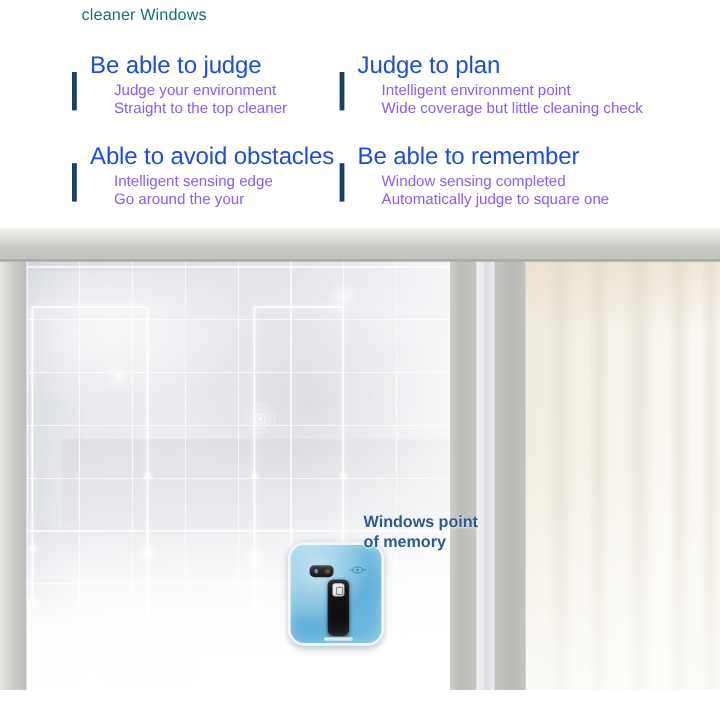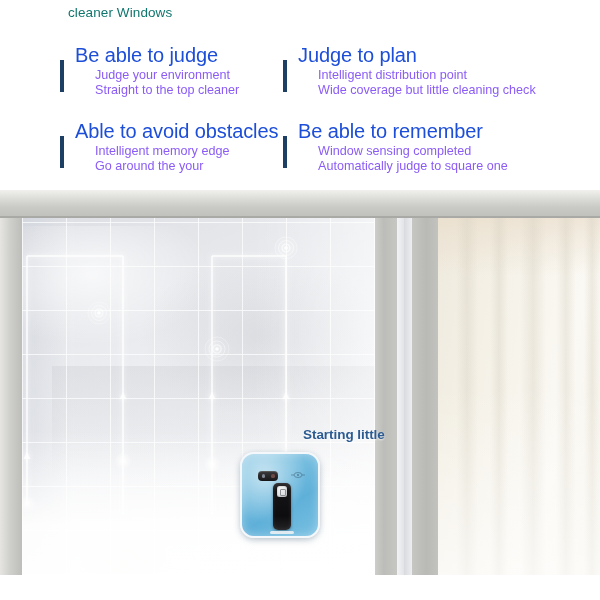--- a/index.html
+++ b/index.html
@@ -244,28 +244,28 @@
       <div class="feature f0">
         <span class="bar"></span>
         <span class="ftitle">Be able to judge</span>
         <span class="fline l1">Judge your environment</span>
         <span class="fline l2">Straight to the top cleaner</span>
       </div>
 
       <div class="feature f1">
         <span class="bar"></span>
         <span class="ftitle">Judge to plan</span>
-        <span class="fline l1">Intelligent distribution point</span>
+        <span class="fline l1">Intelligent environment point</span>
         <span class="fline l2">Wide coverage but little cleaning check</span>
       </div>
 
       <div class="feature f2">
         <span class="bar"></span>
         <span class="ftitle">Able to avoid obstacles</span>
-        <span class="fline l1">Intelligent memory edge</span>
+        <span class="fline l1">Intelligent sensing edge</span>
         <span class="fline l2">Go around the your</span>
       </div>
 
       <div class="feature f3">
         <span class="bar"></span>
         <span class="ftitle">Be able to remember</span>
         <span class="fline l1">Window sensing completed</span>
         <span class="fline l2">Automatically judge to square one</span>
       </div>
 
@@ -365,21 +365,22 @@
       <div class="fold" style="left:118px;width:20px;"></div>
       <div class="fold" style="left:146px;width:16px;"></div>
       <div class="brighten"></div>
     </div>
 
     <div class="frame-top"></div>
 
   </div>
 
   <div class="start-label">
-    <span class="l1">Starting little</span>
+    <span class="l1">Windows point</span>
+    <span class="l2">of memory</span>
   </div>
 
   <div class="robot">
     <div class="robot-shadow"></div>
     <div class="robot-body">
       <div class="robot-sensor">
         <span class="dot"></span>
         <span class="dot2"></span>
       </div>
       <svg class="robot-logo" viewBox="0 0 32 16">

